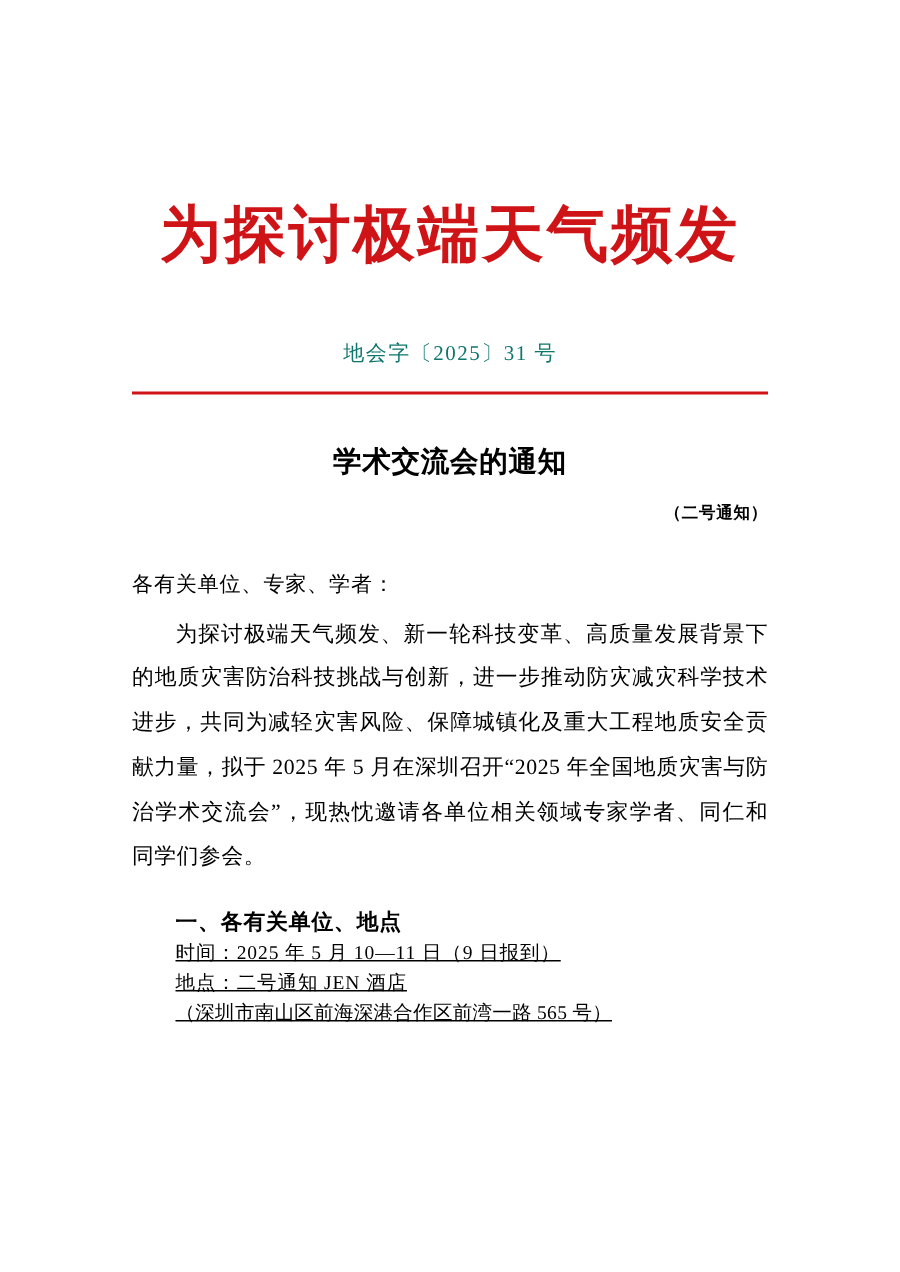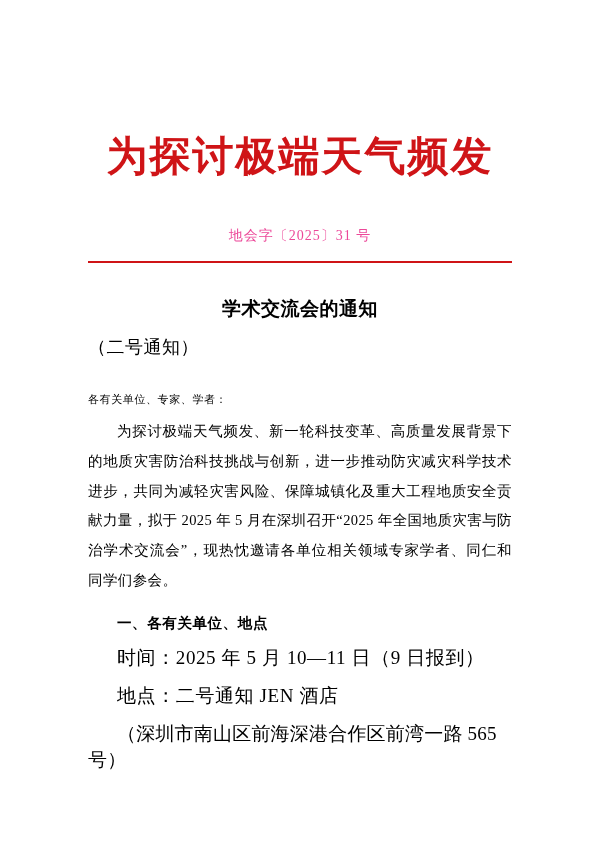--- a/index.html
+++ b/index.html
@@ -29,69 +29,70 @@
     font-weight: bold;
     font-size: 41px;
     letter-spacing: 2px;
     line-height: 1.2;
   }
   .doc-number {
     margin-top: 46px;
     text-align: center;
     font-size: 14px;
     letter-spacing: 1px;
-    color: #ec4899;
+    color: #0f766e;
   }
   .red-rule {
     margin-top: 16px;
     height: 2px;
     background: #cf1417;
     width: 100%;
   }
   .title-block {
     margin-top: 30px;
     text-align: center;
     font-weight: bold;
     font-size: 19px;
     line-height: 1.65;
     letter-spacing: 0.5px;
   }
   .subtitle {
     margin-top: 8px;
-    text-align: left;
-    font-size: 18px;
+    text-align: right;
+    font-size: 11px;
     letter-spacing: 0.5px;
-    font-weight: normal;
+    font-weight: bold;
   }
   .salutation {
     margin-top: 30px;
-    font-size: 11px;
+    font-size: 14px;
     letter-spacing: 0.6px;
   }
   .body-para {
     margin-top: 10px;
     font-size: 14.5px;
     line-height: 2.05;
     text-align: justify;
     text-align-last: left;
     text-indent: 29px;
     letter-spacing: 0.4px;
   }
   .section-heading {
     margin-top: 18px;
     font-size: 14.5px;
     font-weight: bold;
     text-indent: 29px;
     letter-spacing: 0.6px;
   }
   .detail-line {
-    margin-top: 12px;
-    font-size: 19px;
+    margin-top: 2px;
+    font-size: 13px;
     text-indent: 29px;
     letter-spacing: 0.6px;
+    text-decoration: underline;
   }
   .detail-line.note {
     letter-spacing: 0.2px;
   }
 </style>
 </head>
 <body>
 
 <div class="page">
 

